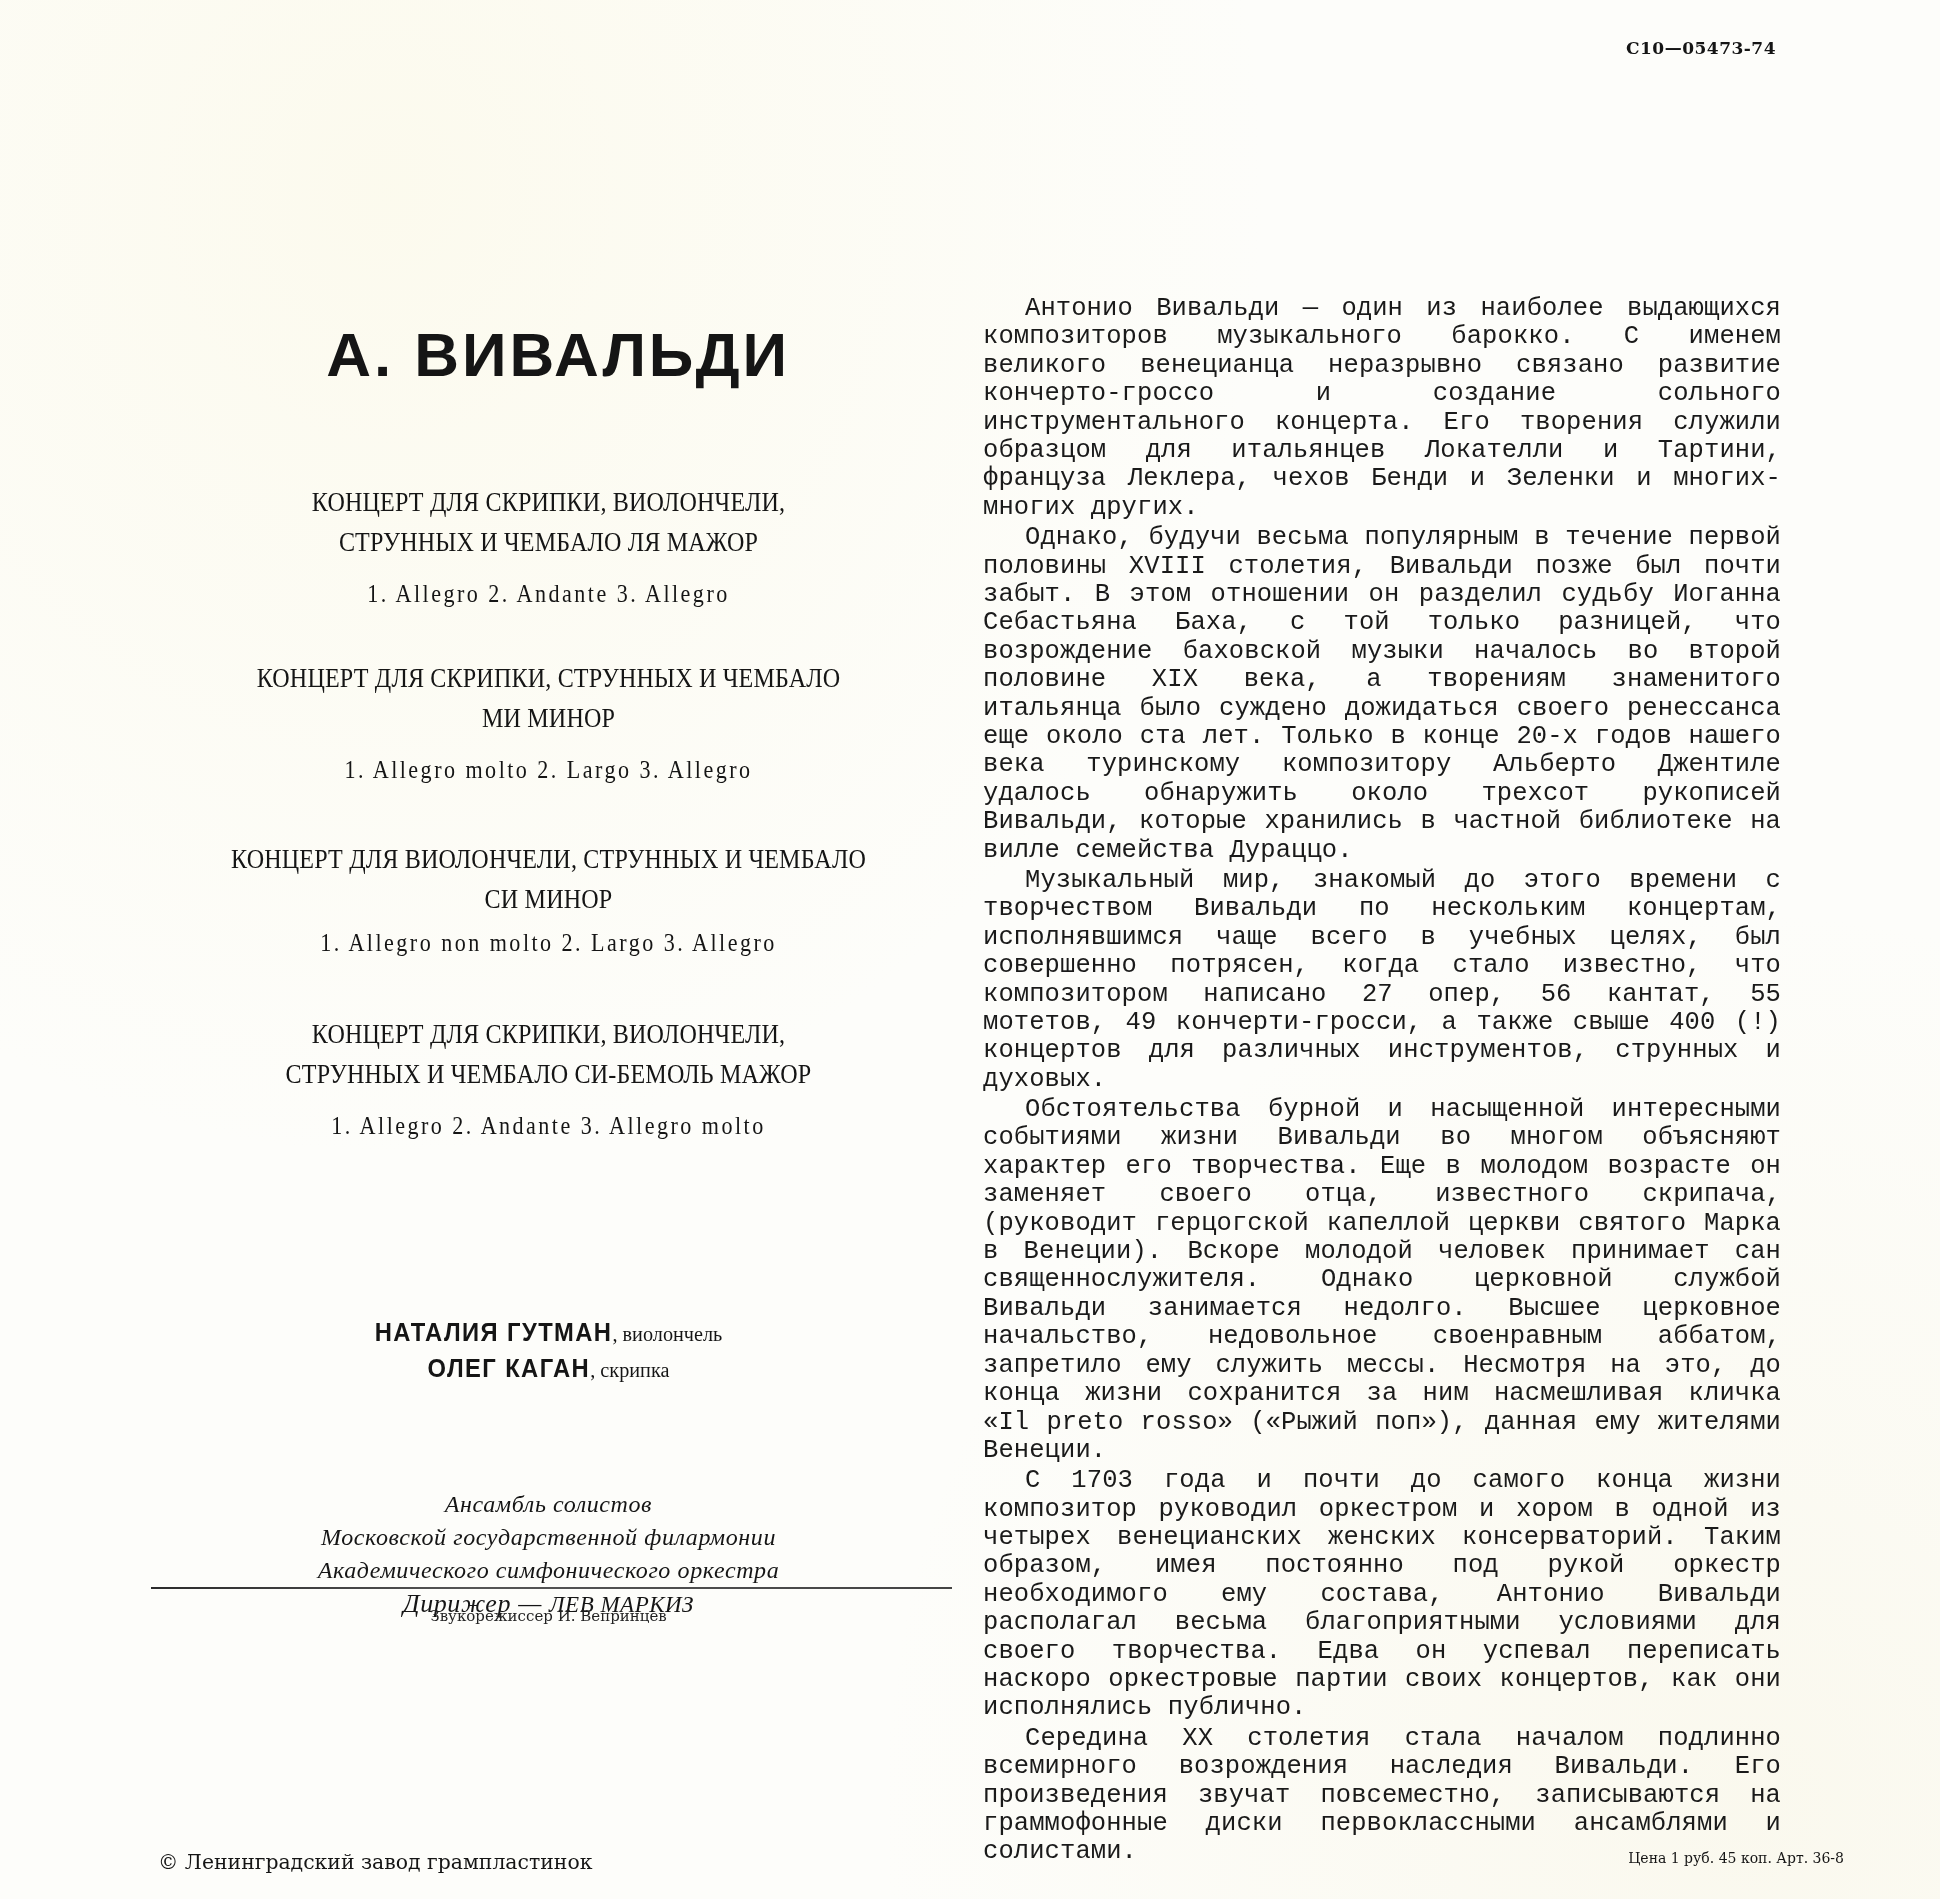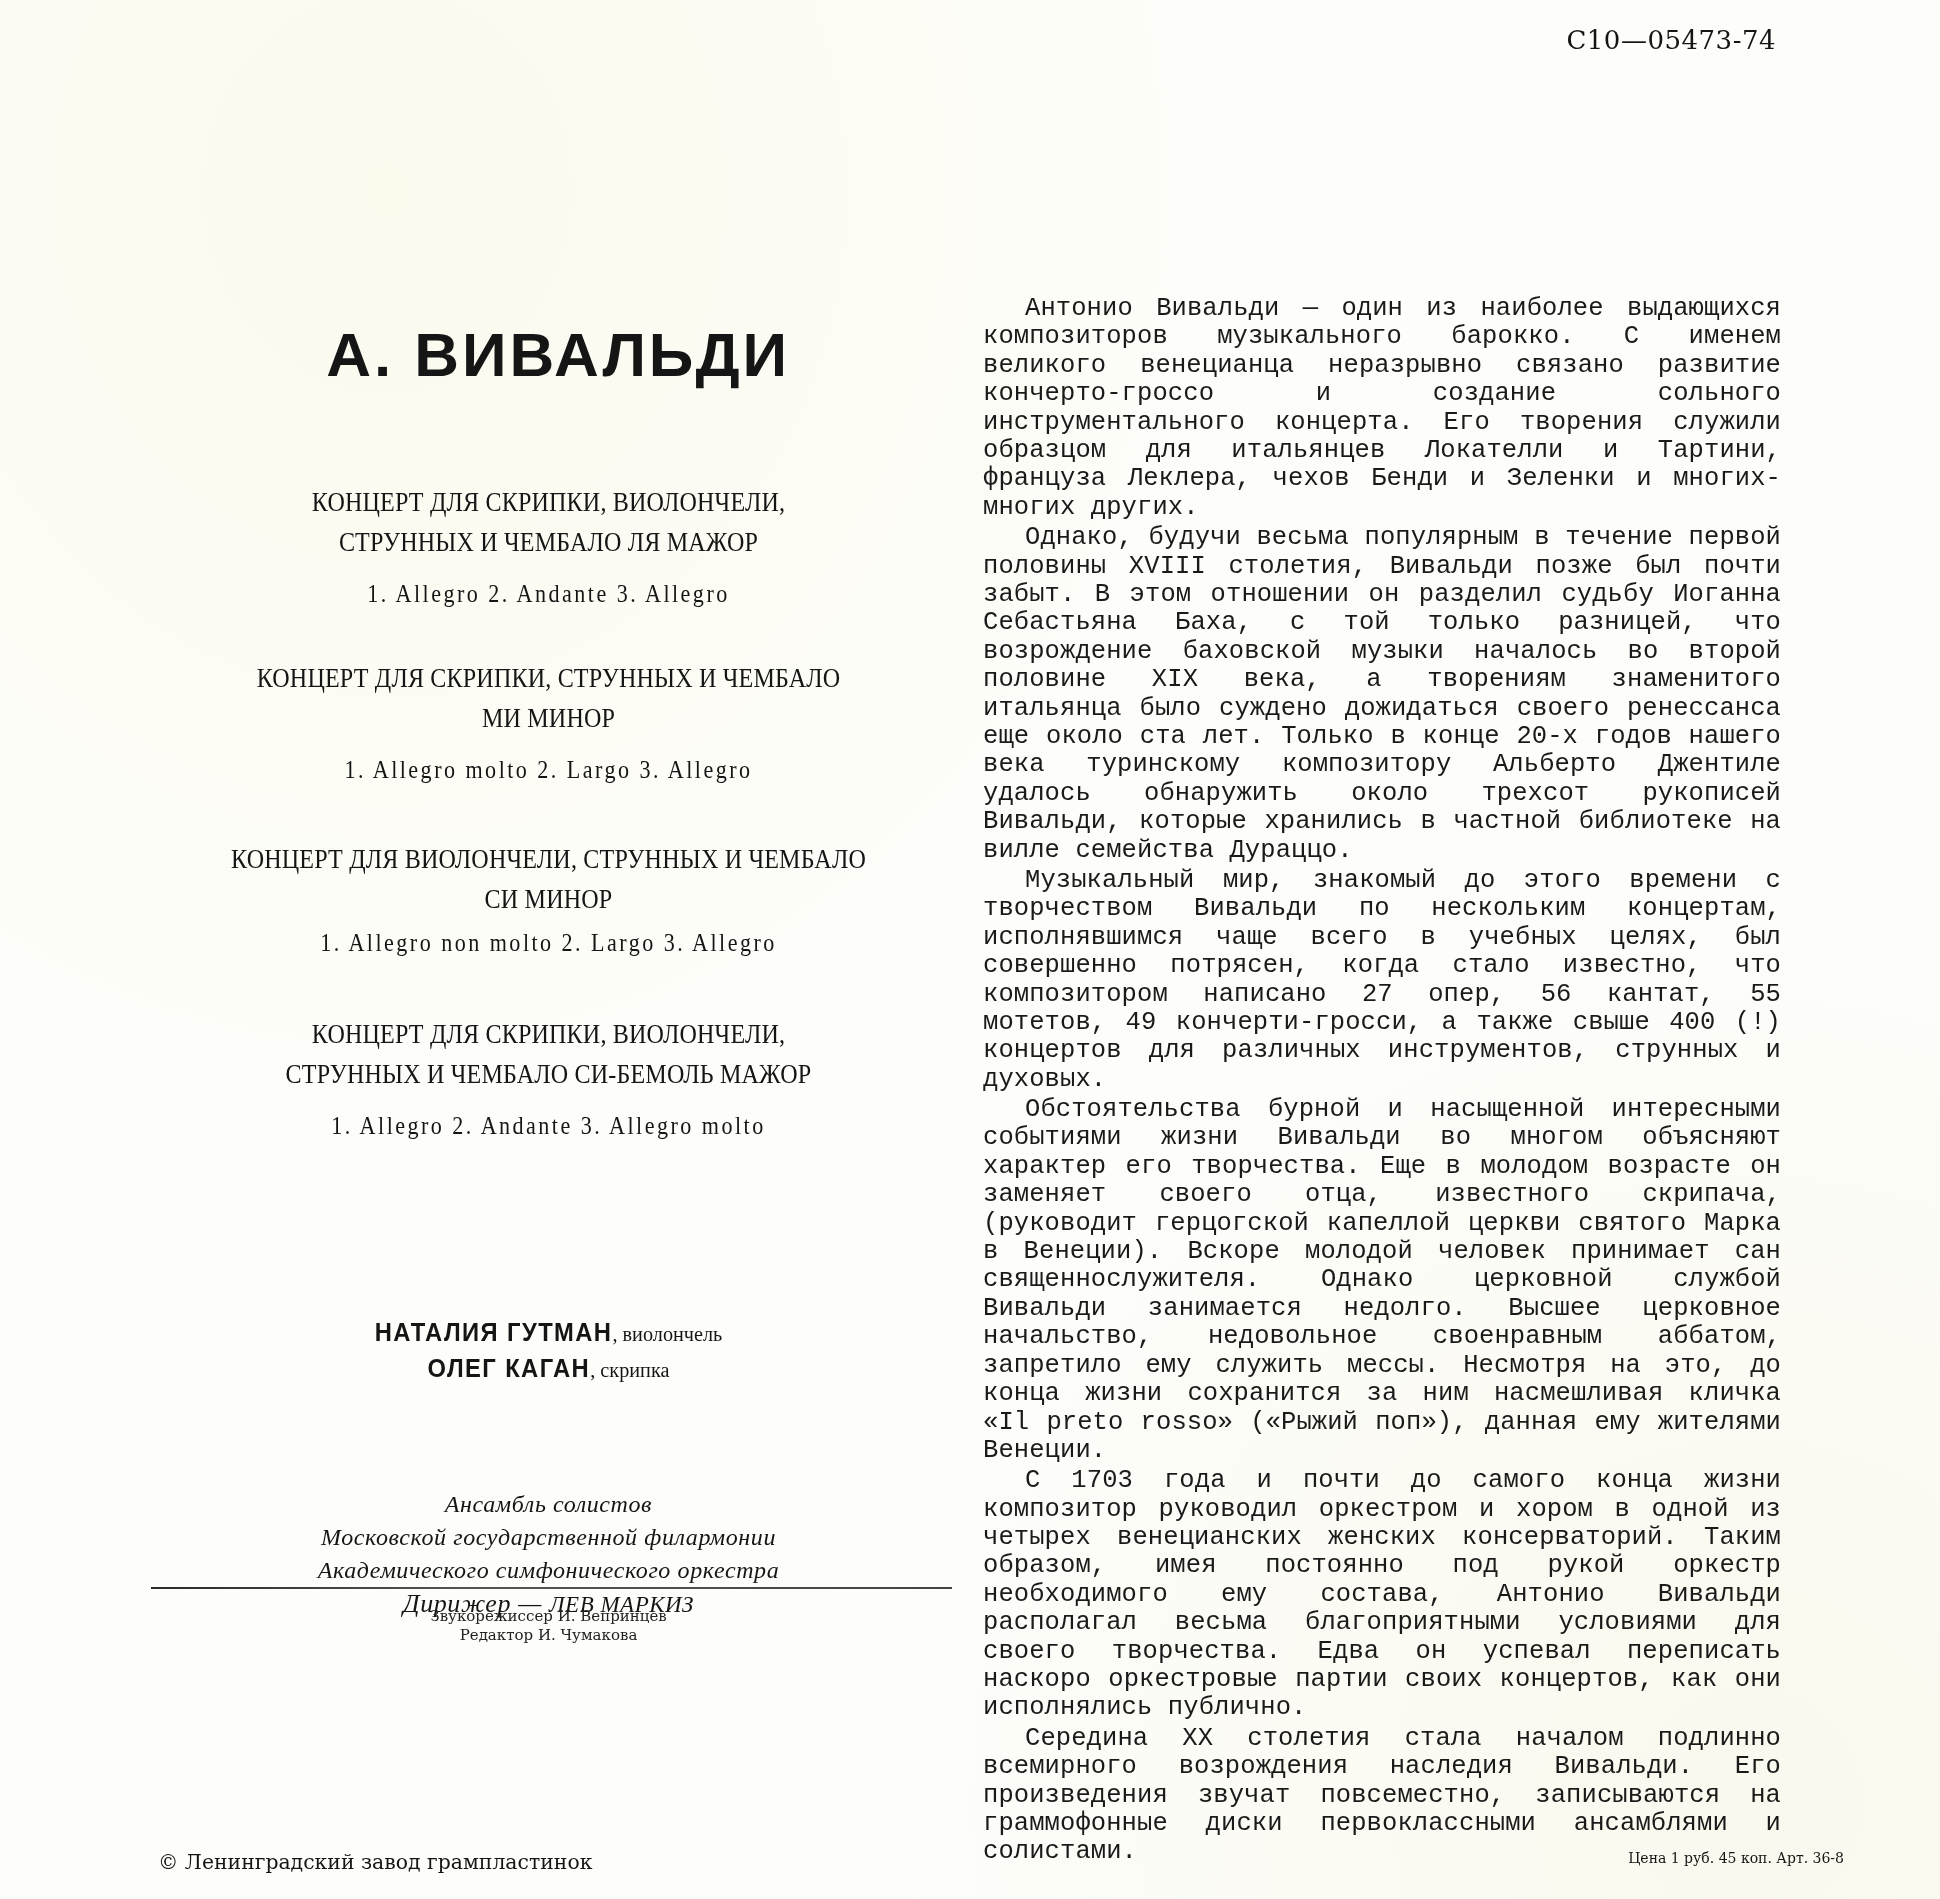--- a/index.html
+++ b/index.html
@@ -11,23 +11,23 @@
       color: #151515;
     }
     .sheet {
       position: absolute; left: 0; top: 0; width: 1941px; height: 1900px;
       background:
         radial-gradient(ellipse at 20% 10%, rgba(250,245,215,0.35), rgba(255,255,255,0) 40%),
         radial-gradient(ellipse at 90% 95%, rgba(245,240,215,0.35), rgba(255,255,255,0) 35%),
         #fdfdfa;
     }
     .catalog {
-      position: absolute; right: 165px; top: 25px;
-      font-family: "DejaVu Serif", serif; font-weight: normal;
-      font-size: 26px; letter-spacing: 0.5px;
+      position: absolute; right: 165px; top: 38px;
+      font-family: "DejaVu Serif", serif; font-weight: bold;
+      font-size: 17px; letter-spacing: 0.5px;
     }
     
     .left {
       position: absolute; left: 146px; top: 311px; width: 805px;
       text-align: center;
     }
     .composer {
       font-family: "Liberation Sans", sans-serif; font-weight: bold;
       font-size: 62px; letter-spacing: 2.9px; margin: 0 0 0 19.4px;
       line-height: 87px;
@@ -142,21 +142,20 @@
       <div class="ens-line">Академического симфонического оркестра</div>
       <div class="ens-line ens-conductor">
         <span>Дирижер — </span><span class="cname">ЛЕВ МАРКИЗ</span>
       </div>
     </div>
 
     <div class="divider"></div>
 
     <div class="credits">
       <div class="credit-line">Звукорежиссер И. Вепринцев</div>
-      <div class="credit-line">Редактор И. Чумакова</div>
     </div>
   </div>
 
   <div class="right">
     <p class="para">Антонио Вивальди — один из наиболее выдающихся композиторов музыкального барокко. С именем великого венецианца неразрывно связано развитие кончерто-гроссо и создание сольного инструментального концерта. Его творения служили образцом для итальянцев Локателли и Тартини, француза Леклера, чехов Бенди и Зеленки и многих-многих других.</p>
     <p class="para">Однако, будучи весьма популярным в течение первой половины XVIII столетия, Вивальди позже был почти забыт. В этом отношении он разделил судьбу Иоганна Себастьяна Баха, с той только разницей, что возрождение баховской музыки началось во второй половине XIX века, а творениям знаменитого итальянца было суждено дожидаться своего ренессанса еще около ста лет. Только в конце 20-х годов нашего века туринскому композитору Альберто Джентиле удалось обнаружить около трехсот рукописей Вивальди, которые хранились в частной библиотеке на вилле семейства Дураццо.</p>
     <p class="para">Музыкальный мир, знакомый до этого времени с творчеством Вивальди по нескольким концертам, исполнявшимся чаще всего в учебных целях, был совершенно потрясен, когда стало известно, что композитором написано 27 опер, 56 кантат, 55 мотетов, 49 кончерти-гросси, а также свыше 400 (!) концертов для различных инструментов, струнных и духовых.</p>
     <p class="para">Обстоятельства бурной и насыщенной интересными событиями жизни Вивальди во многом объясняют характер его творчества. Еще в молодом возрасте он заменяет своего отца, известного скрипача, (руководит герцогской капеллой церкви святого Марка в Венеции). Вскоре молодой человек принимает сан священнослужителя. Однако церковной службой Вивальди занимается недолго. Высшее церковное начальство, недовольное своенравным аббатом, запретило ему служить мессы. Несмотря на это, до конца жизни сохранится за ним насмешливая кличка «Il preto rosso» («Рыжий поп»), данная ему жителями Венеции.</p>
     <p class="para">С 1703 года и почти до самого конца жизни композитор руководил оркестром и хором в одной из четырех венецианских женских консерваторий. Таким образом, имея постоянно под рукой оркестр необходимого ему состава, Антонио Вивальди располагал весьма благоприятными условиями для своего творчества. Едва он успевал переписать наскоро оркестровые партии своих концертов, как они исполнялись публично.</p>
     <p class="para">Середина XX столетия стала началом подлинно всемирного возрождения наследия Вивальди. Его произведения звучат повсеместно, записываются на граммофонные диски первоклассными ансамблями и солистами.</p>

